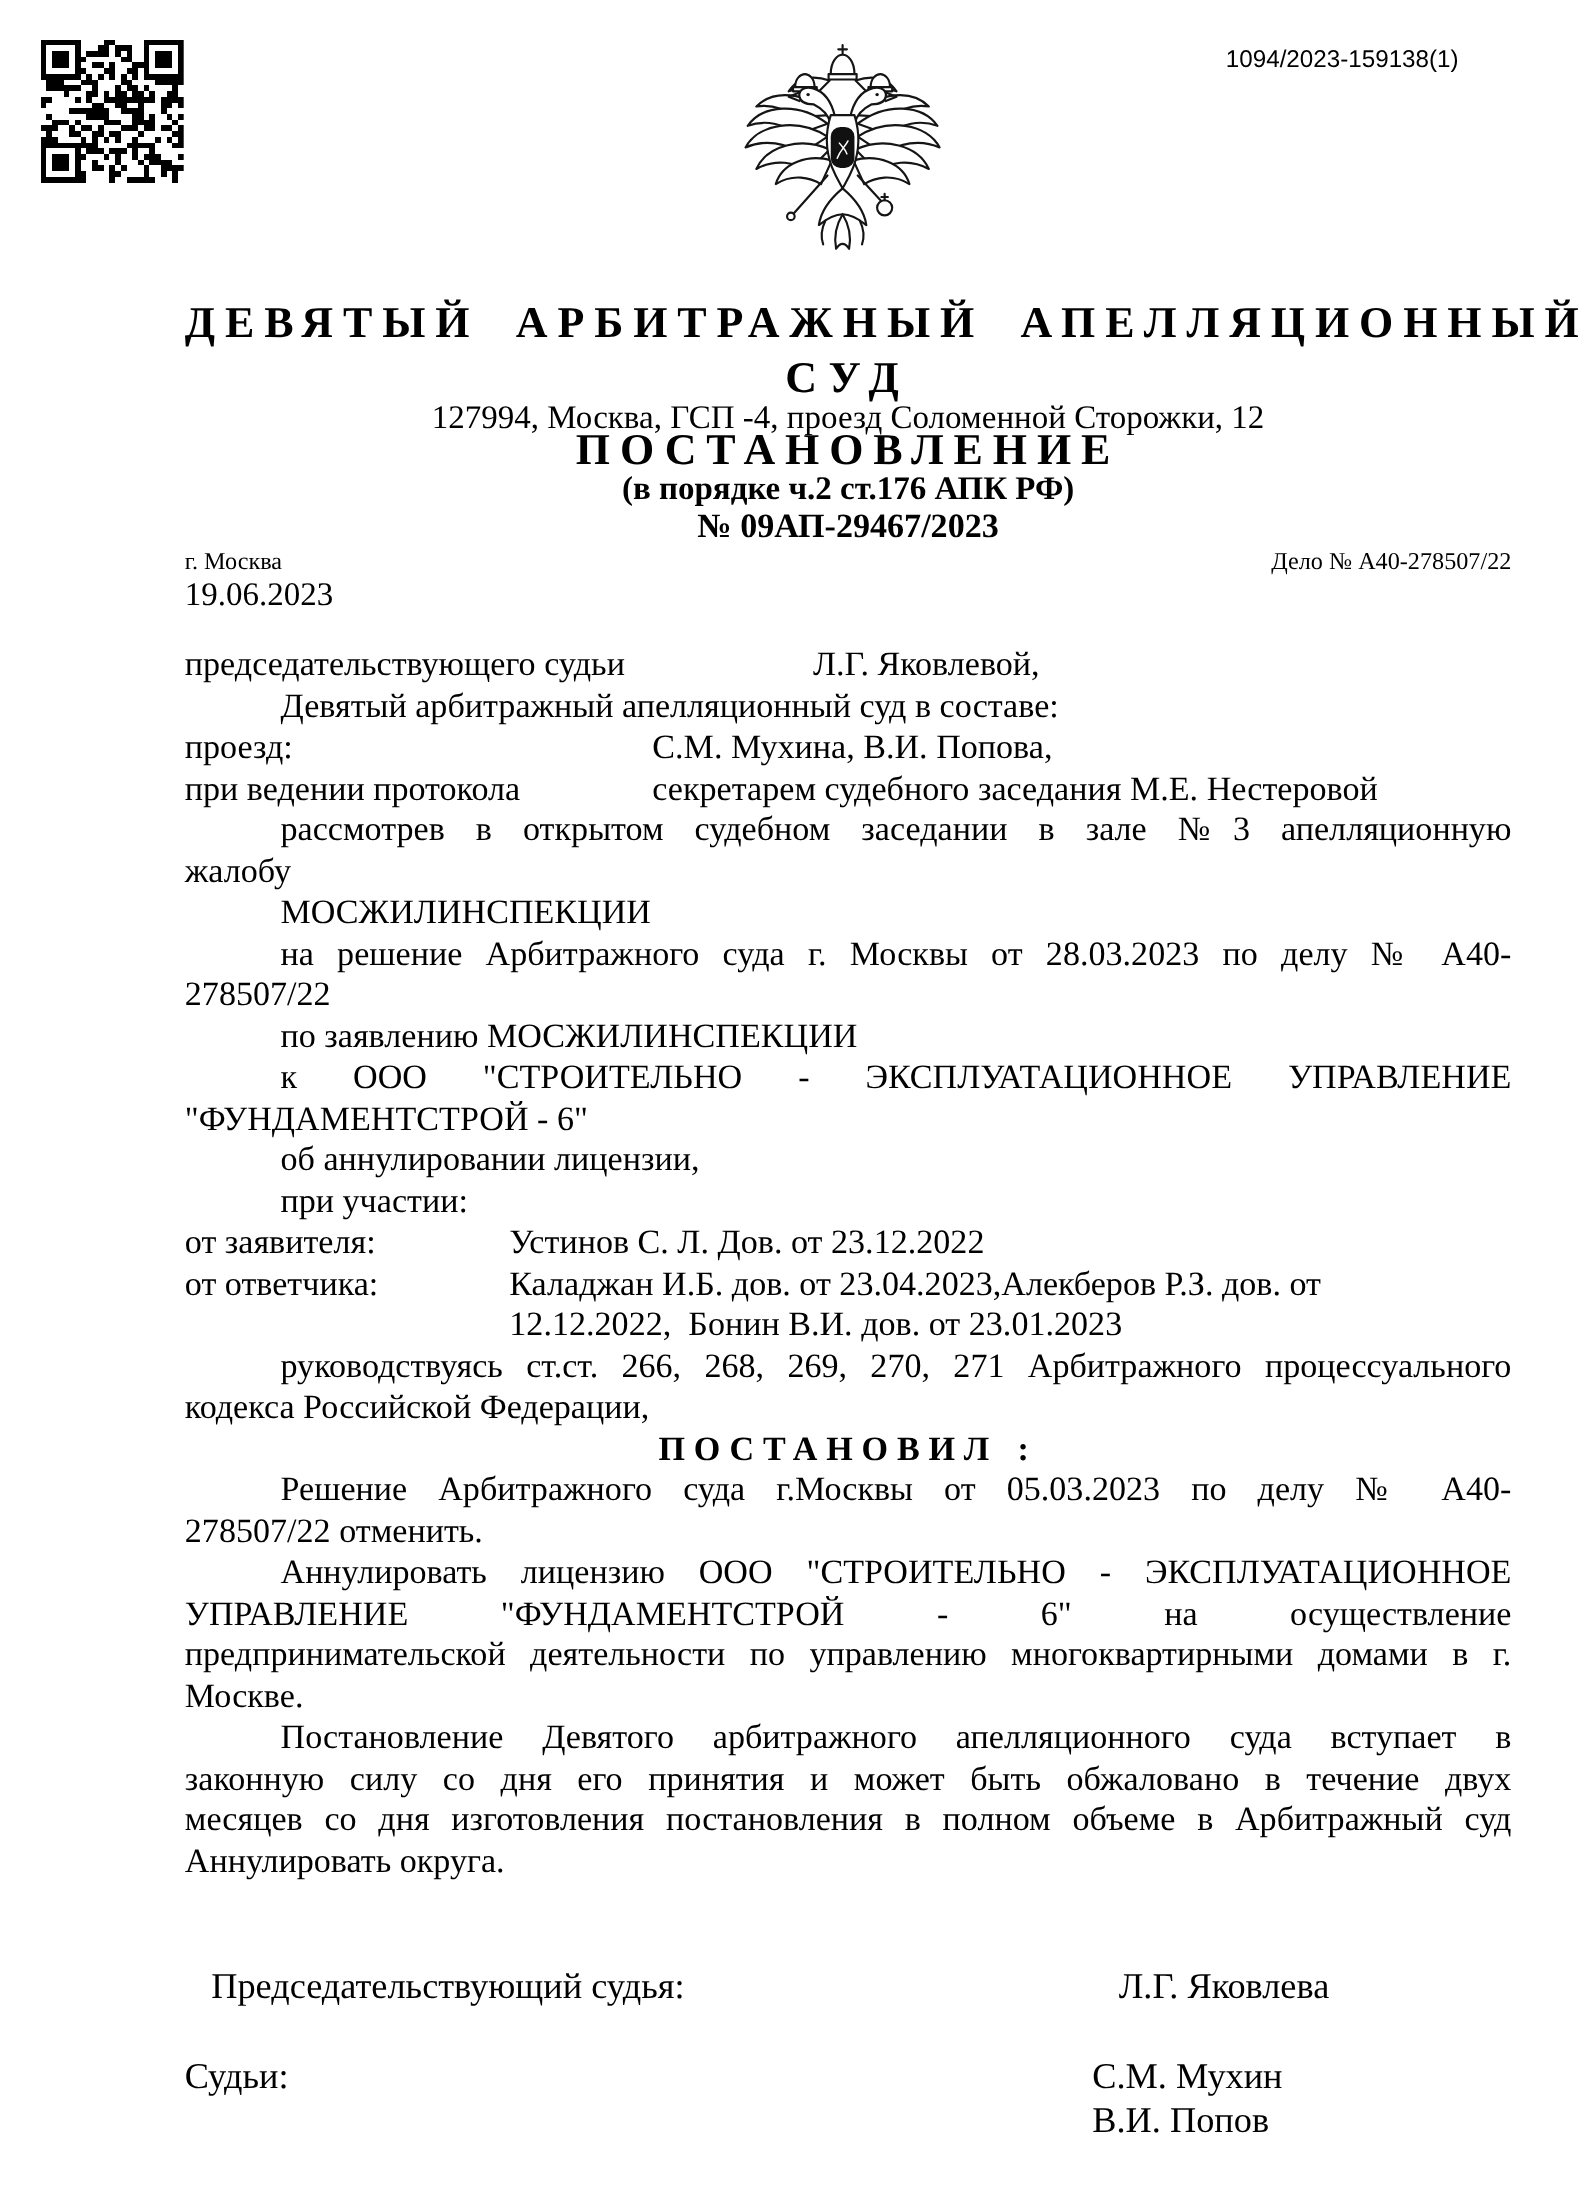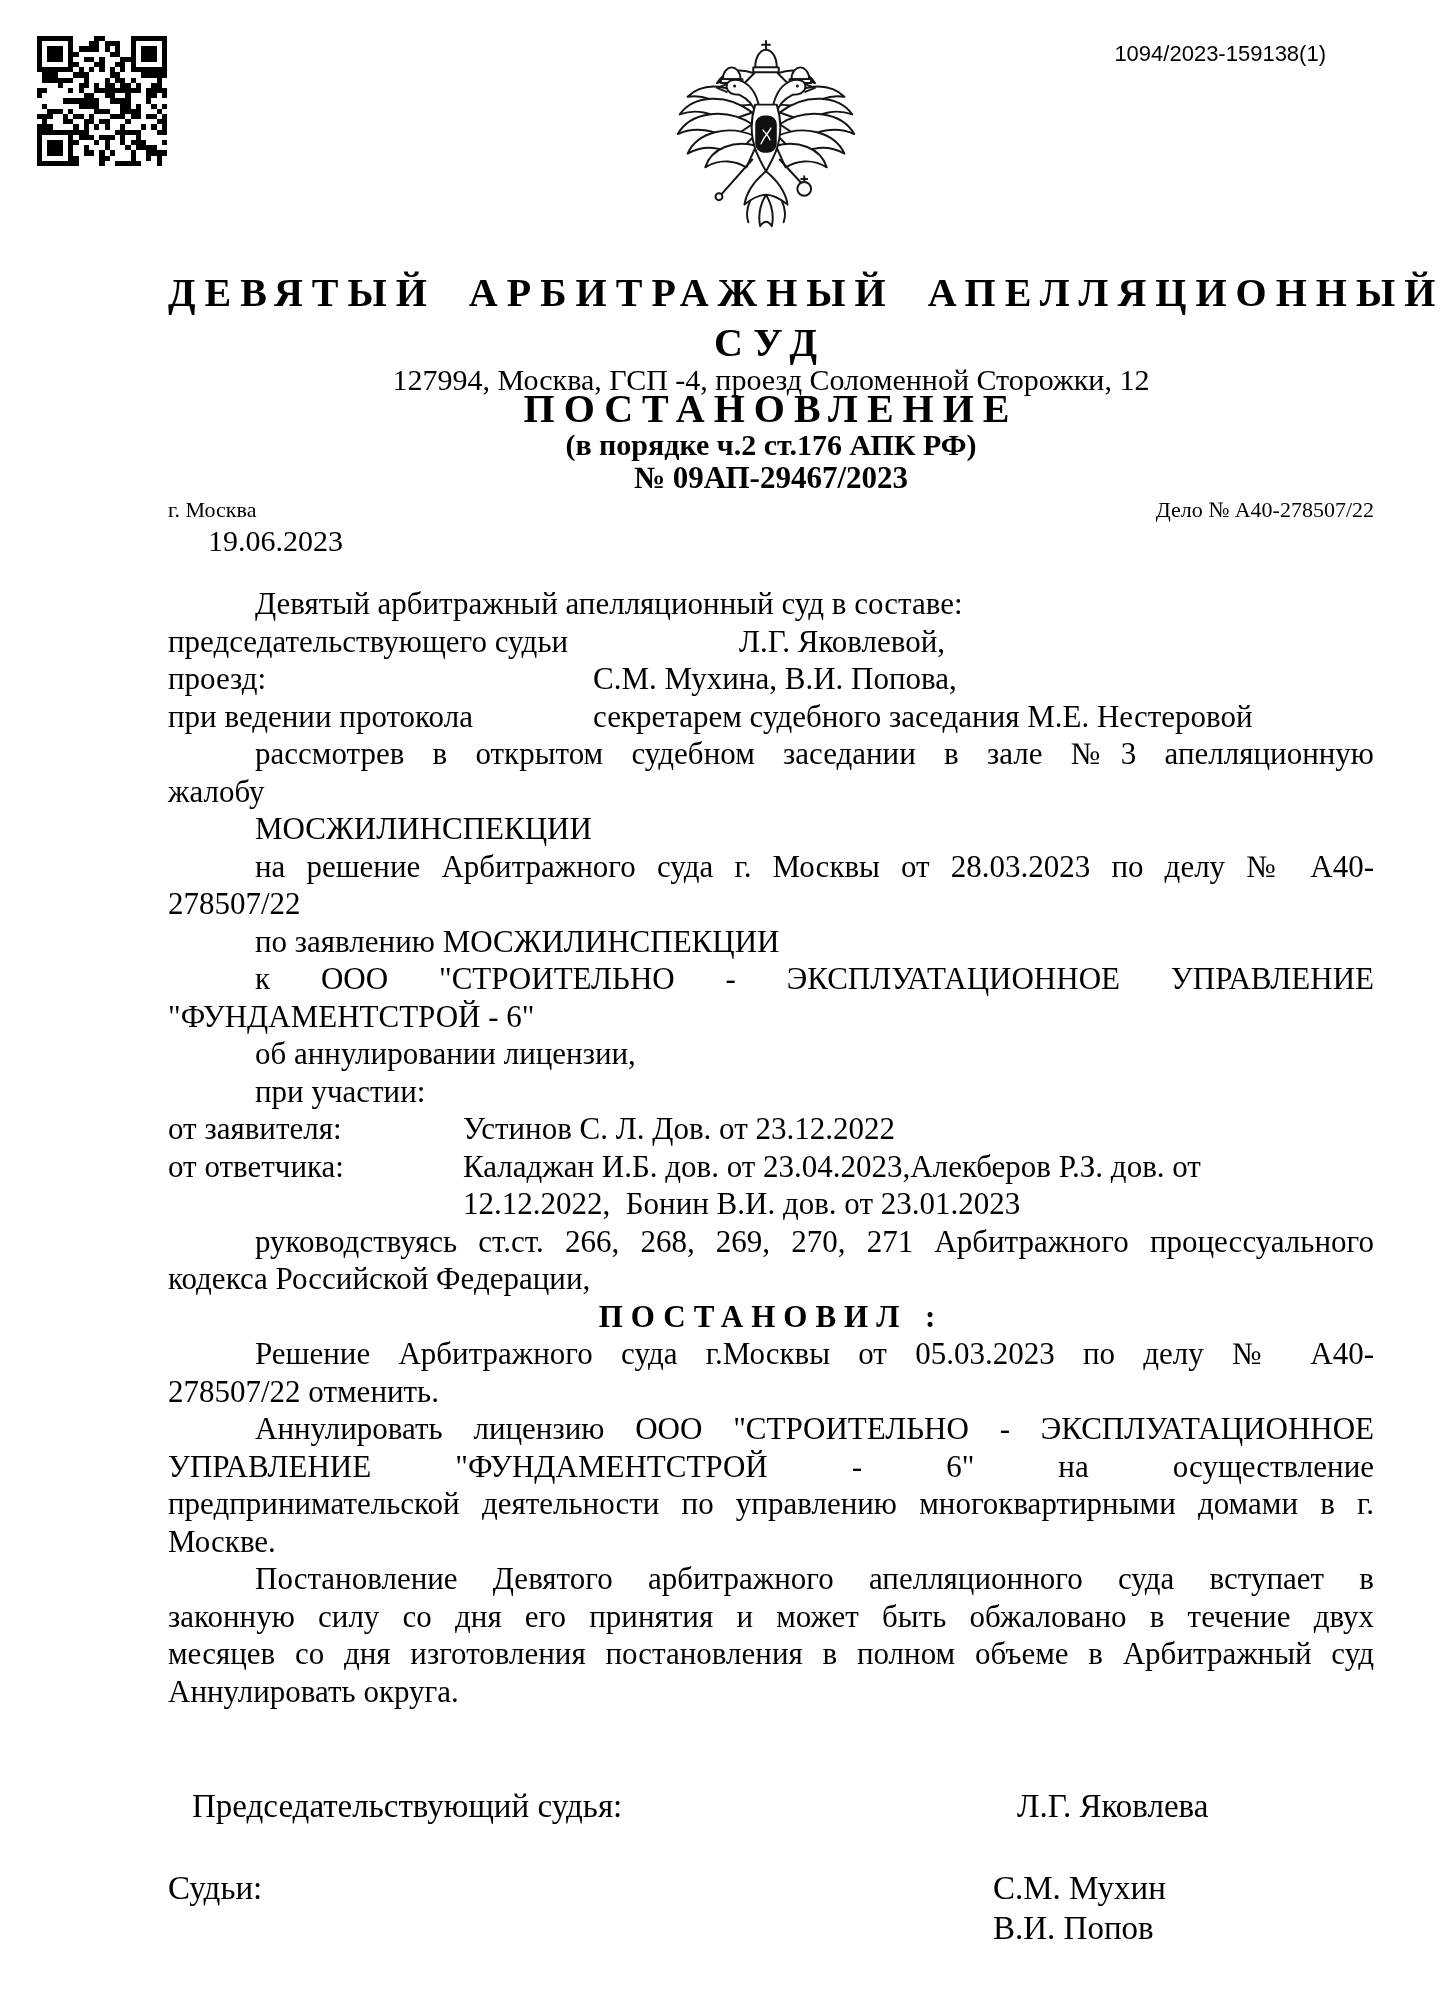--- a/index.html
+++ b/index.html
@@ -23,21 +23,21 @@
   .h-address{top:362px; font-size:30px; line-height:36px;}
   .h-title{top:386px; font-size:40px; font-weight:700; letter-spacing:9px; line-height:46px;}
   .h-subtitle{top:427px; font-size:30px; font-weight:700; line-height:36px;}
   .h-number{top:461px; font-size:31px; font-weight:700; line-height:34px;}
   
   .meta-row{
     position:absolute; left:168px; top:494px; width:1206px;
     display:flex; justify-content:space-between;
     font-size:22px; line-height:31px;
   }
-  .meta-date{position:absolute; left:168px; top:525px; font-size:30px; line-height:31px;margin-left:40px;}
+  .meta-date{position:absolute; left:168px; top:525px; font-size:30px; line-height:31px;}
   
   .body{
     position:absolute; left:168px; top:585px; width:1206px;
     font-size:31px; line-height:37.5px;
   }
   .line{position:relative; min-height:37.5px;}
   .ind{padding-left:87px;}
   .just{text-align:justify; text-align-last:justify;}
   .heading{text-align:center; font-weight:700; letter-spacing:8px; word-spacing:2px;}
   .lbl{white-space:pre-wrap;}
@@ -441,22 +441,22 @@
   <div class="hline h-subtitle">(в порядке ч.2 ст.176 АПК РФ)</div>
   <div class="hline h-number">№ 09АП-29467/2023</div>
 
   <div class="meta-row">
     <span>г. Москва</span>
     <span>Дело № А40-278507/22</span>
   </div>
   <div class="meta-date">19.06.2023</div>
 
   <div class="body">
+      <div class="line pair v1"><span class="lbl">председательствующего судьи</span><span class="val">Л.Г. Яковлевой,</span></div>
       <div class="line ind">Девятый арбитражный апелляционный суд в составе:</div>
-      <div class="line pair v1"><span class="lbl">председательствующего судьи</span><span class="val">Л.Г. Яковлевой,</span></div>
       <div class="line pair v2"><span class="lbl">проезд:</span><span class="val">С.М. Мухина, В.И. Попова,</span></div>
       <div class="line pair v2"><span class="lbl">при ведении протокола</span><span class="val">секретарем судебного заседания М.Е. Нестеровой</span></div>
       <div class="line ind just">рассмотрев в открытом судебном заседании в зале №3 апелляционную</div>
       <div class="line ">жалобу</div>
       <div class="line ind">МОСЖИЛИНСПЕКЦИИ</div>
       <div class="line ind just">на решение Арбитражного суда г. Москвы от 28.03.2023 по делу № А40-</div>
       <div class="line ">278507/22</div>
       <div class="line ind">по заявлению МОСЖИЛИНСПЕКЦИИ</div>
       <div class="line ind just">к ООО "СТРОИТЕЛЬНО - ЭКСПЛУАТАЦИОННОЕ УПРАВЛЕНИЕ</div>
       <div class="line ">"ФУНДАМЕНТСТРОЙ - 6"</div>

